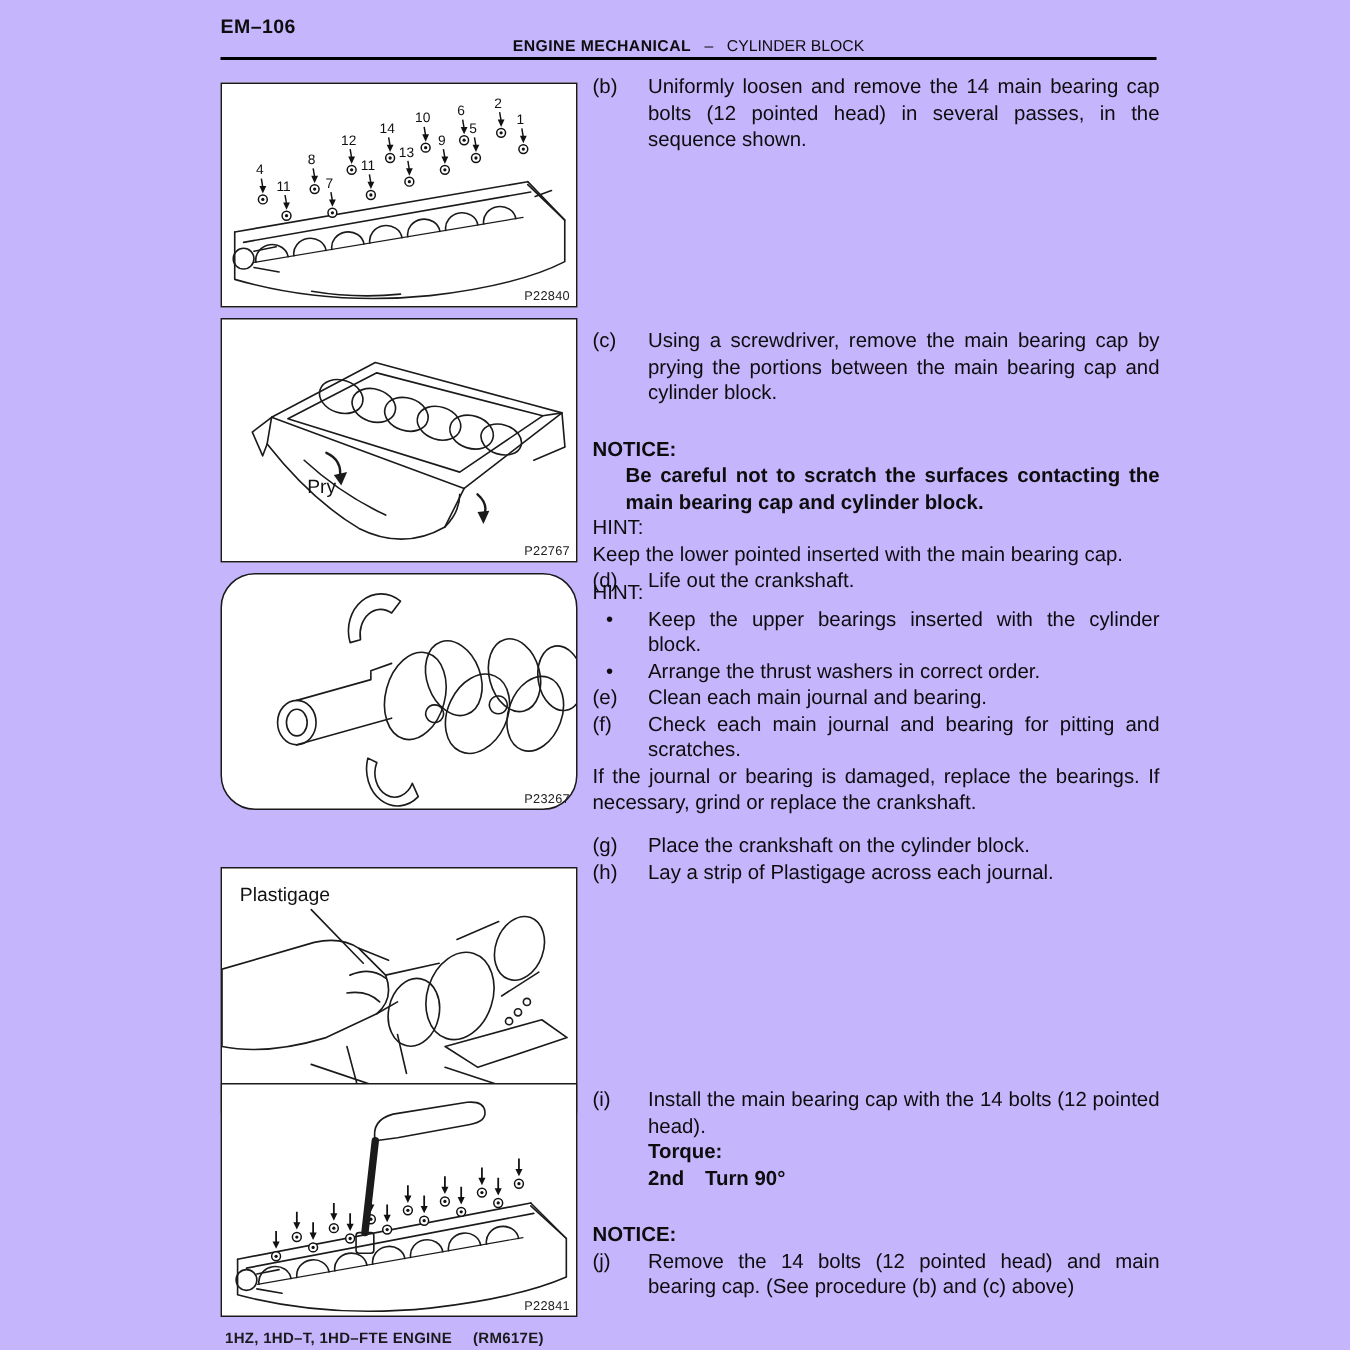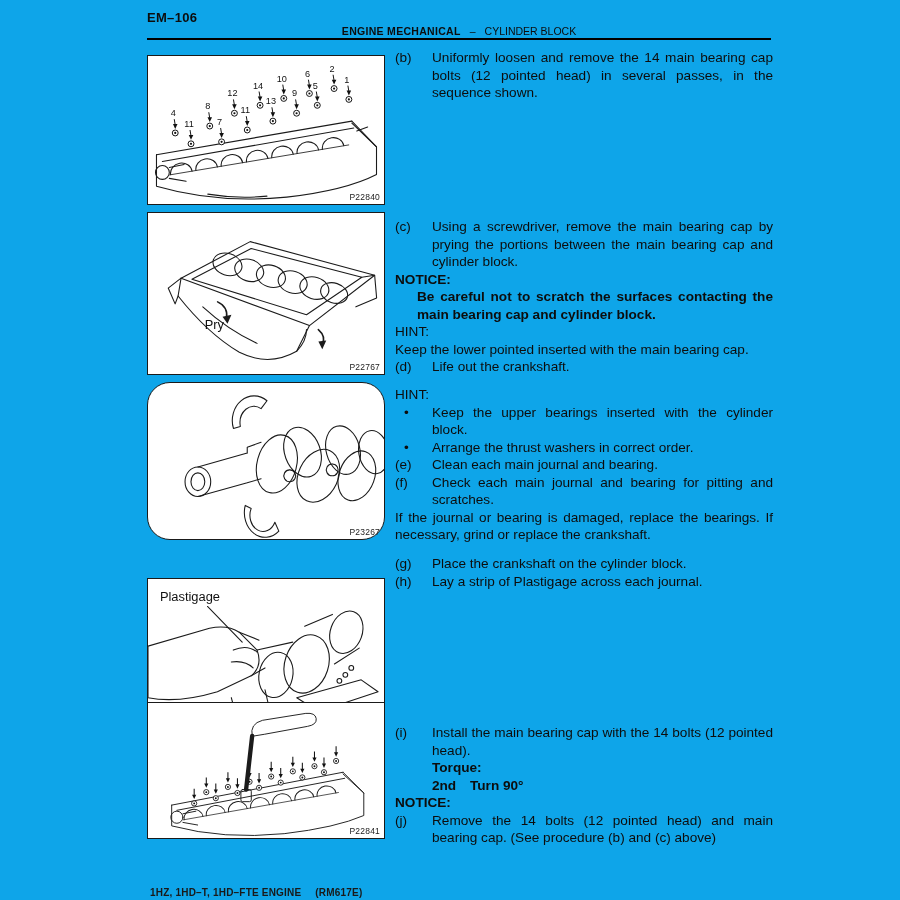--- a/index.html
+++ b/index.html
@@ -1,36 +1,36 @@
 <!DOCTYPE html>
 <html><head>
 <meta charset="utf-8">
 <style>
   html,body{margin:0;padding:0;background:#fff;}
-  .page{position:relative;width:900px;height:900px;background:#0ea5e9;overflow:hidden;
+  .page{position:relative;width:900px;height:900px;background:#c4b5fd;overflow:hidden;
         font-family:"Liberation Sans",sans-serif;color:#0d0d0d;}
   
   .code{position:absolute;left:147px;top:10px;font-size:13px;font-weight:bold;letter-spacing:.3px;}
   .section{position:absolute;left:147px;top:25px;width:624px;text-align:center;font-size:10.5px;white-space:nowrap;}
   .sec-b{font-weight:bold;letter-spacing:.3px;}
   .sec-sep{margin:0 9px;}
   .rule{position:absolute;left:147px;top:38px;width:624px;border-top:2px solid #000;}
   
   .fig{position:absolute;left:147px;width:238px;border:1.6px solid #1a1a1a;background:#fff;box-sizing:border-box;}
   .fig svg{position:absolute;left:0;top:0;width:100%;height:100%;}
   .figid{position:absolute;right:4px;bottom:2px;font-size:8.5px;color:#222;letter-spacing:.2px;}
   .art{stroke:#1b1b1b;fill:none;stroke-width:1.1;stroke-linejoin:round;stroke-linecap:round;}
   .figtext{font-family:"Liberation Sans",sans-serif;font-size:13px;fill:#111;stroke:none;}
   
   .tb{position:absolute;left:395px;width:378px;font-size:13.6px;line-height:17.5px;}
   .row{display:flex;}
   .lab{width:37px;flex:none;}
   .txt{flex:1;text-align:justify;}
   .bmark{width:37px;flex:none;padding-left:9px;box-sizing:border-box;}
-  .ntitle{font-weight:bold;}
+  .ntitle{font-weight:bold;margin-top:20px;}
   .ntext{font-weight:bold;text-align:justify;margin-left:22px;}
   .note{text-align:justify;}
   .ttl{font-weight:bold;margin-left:37px;}
   .trow{display:flex;font-weight:bold;margin-left:37px;}
   .tlab{width:38px;flex:none;}
   
   .footer{position:absolute;left:150px;top:887px;font-size:10px;font-weight:bold;color:#1a1a1a;letter-spacing:.2px;}
   .fcode{margin-left:14px;}
 </style>
 </head>
@@ -191,21 +191,21 @@
         <path d="M60,130 L140,157 M84,118 L92,148 M118,110 L124,136 M150,132 L205,150"></path>
         <circle cx="199" cy="95" r="2.4"></circle>
           <circle cx="205" cy="88" r="2.4"></circle>
           <circle cx="193" cy="101" r="2.4"></circle>
       </g>
       <text class="figtext" x="12" y="20">Plastigage</text>
     </svg>
     <div class="figid">P22769</div>
   </div>
 
-  <div class="fig" style="top:702px;height:137px;padding-left:16px;">
+  <div class="fig" style="top:722px;height:156px;padding-left:16px;">
     <svg viewBox="0 0 238 156">
       <g class="art">
         <path d="M10,118 L10,142 Q70,158 140,151 Q200,144 232,130 L232,104 L208,82"></path>
         <path d="M10,118 L208,80"></path>
         <path d="M16,124 L210,87"></path>
         <circle cx="16" cy="132" r="7"></circle>
         <path d="M23,128 L38,125 M23,138 L40,141"></path>
         <g transform="rotate(-10 120 118)">
           <path d="M22,118 H204" stroke-width="0.8"></path>
           <path d="M23,118 A11 10 0 0 1 45,118 M49,118 A11 10 0 0 1 71,118 M75,118 A11 10 0 0 1 97,118 M101,118 A11 10 0 0 1 123,118 M127,118 A11 10 0 0 1 149,118 M153,118 A11 10 0 0 1 175,118 M179,118 A11 10 0 0 1 201,118"></path>

